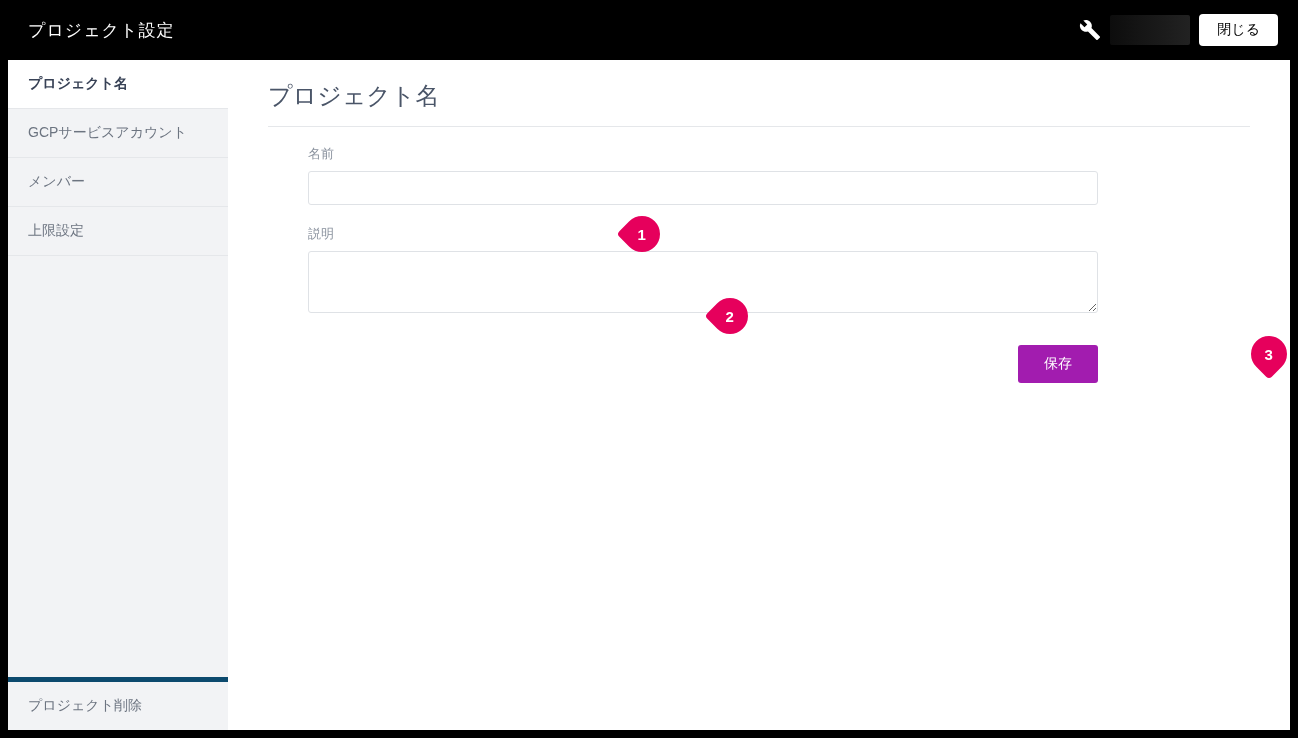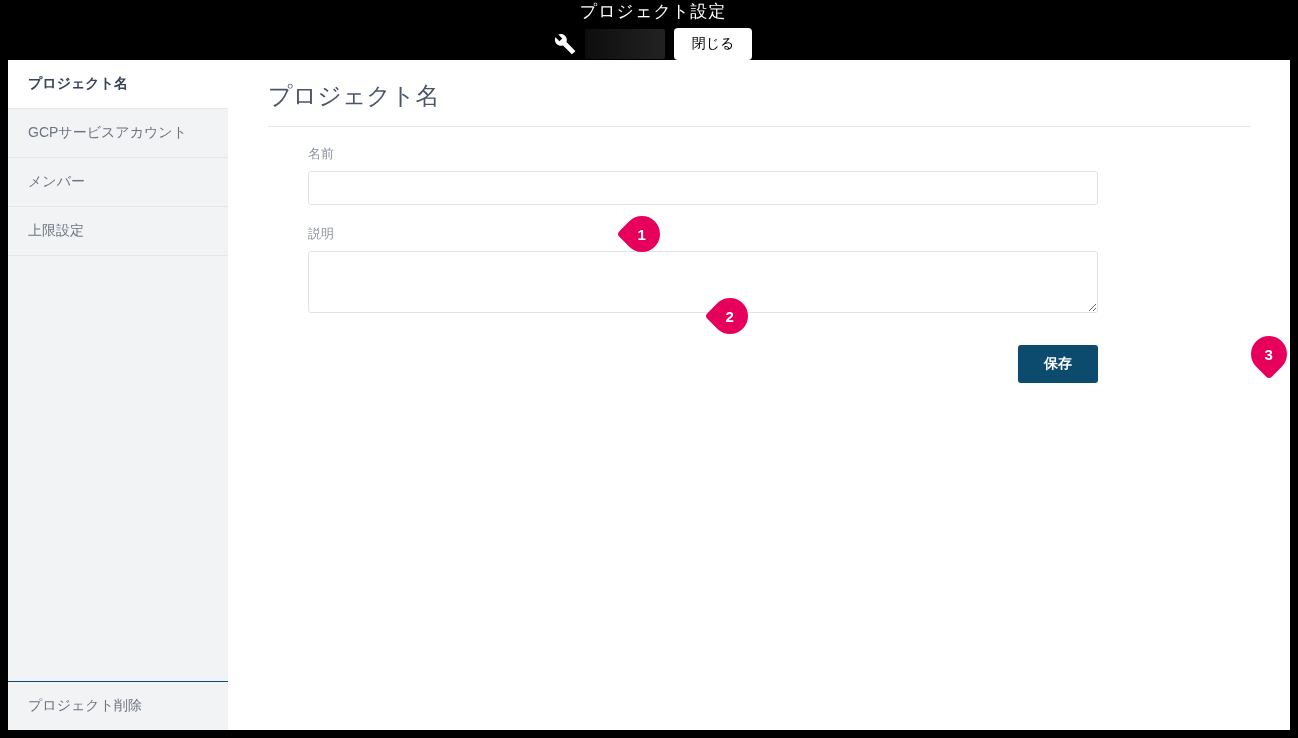--- a/index.html
+++ b/index.html
@@ -12,21 +12,20 @@
       position: relative;
     }
     .header {
       height: 60px;
       background: #000;
       display: flex;
       align-items: center;
       justify-content: space-between;
       padding: 0 20px 0 28px;
       color: #fff;
-      flex-direction: column;
     }
     .header-title {
       font-size: 17px;
       font-weight: 500;
       letter-spacing: 1px;
     }
     .header-right {
       display: flex;
       align-items: center;
       gap: 9px;
@@ -78,21 +77,21 @@
     .sidebar-item.active {
       background: #fff;
       color: #384256;
       font-weight: 600;
     }
     .sidebar-spacer {
       flex: 1;
     }
     .sidebar-item.danger {
       color: #6c7480;
-      border-top: 1px solid #0c4a6e;
+      border-top: 5px solid #0c4a6e;
       border-bottom: none;
     }
     .content {
       flex: 1;
       padding: 20px 40px 40px 40px;
       position: relative;
     }
     .content-title {
       font-size: 24px;
       color: #4a5568;
@@ -136,27 +135,27 @@
       font-family: inherit;
     }
     .save-row {
       padding-left: 40px;
       width: 830px;
       display: flex;
       justify-content: flex-end;
       margin-top: 28px;
     }
     .save-button {
-      background: #0c4a6e;
+      background: #a21caf;
       color: #fff;
       border: none;
       border-radius: 3px;
       padding: 10px 26px;
       font-size: 14px;
-      font-weight: 700;
+      font-weight: 400;
       cursor: pointer;
     }
     .callout {
       position: absolute;
       width: 36px;
       height: 42px;
       pointer-events: none;
     }
     .callout .pin {
       width: 36px;

